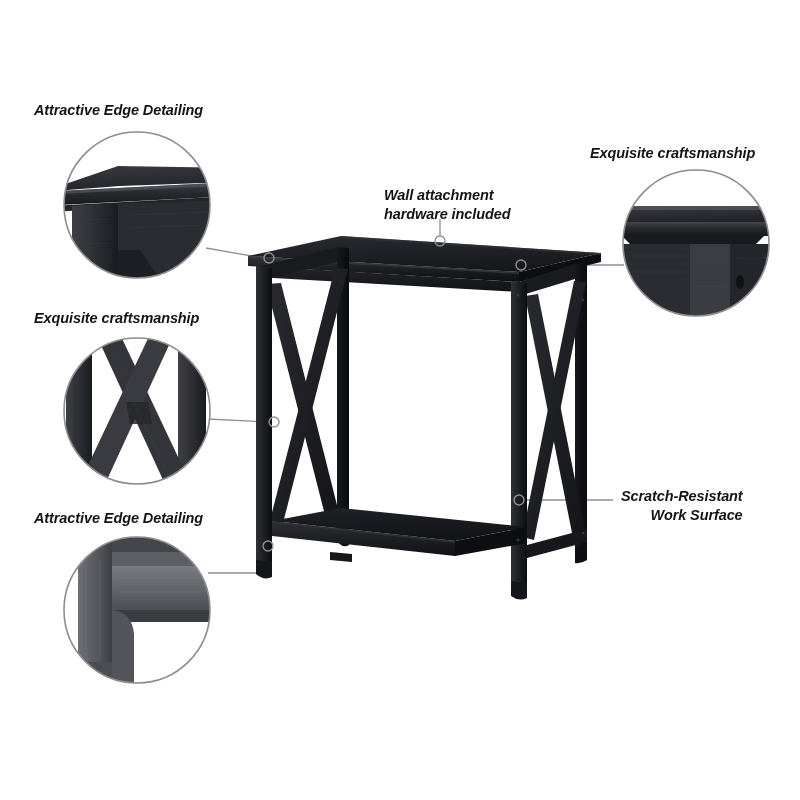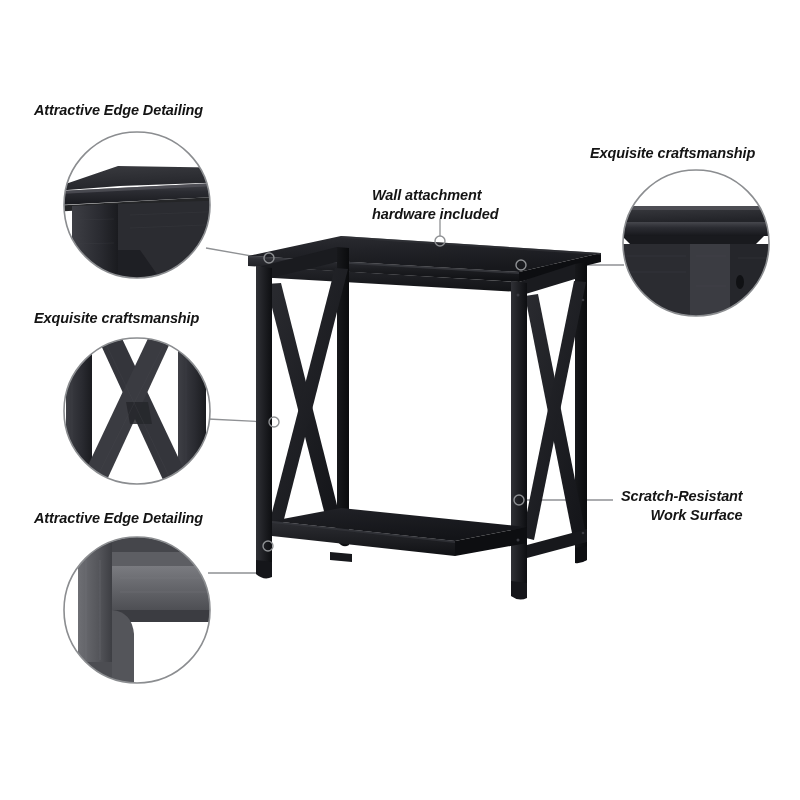--- a/index.html
+++ b/index.html
@@ -33,21 +33,21 @@
     line-height: 19px;
     color: #141414;
     letter-spacing: -0.1px;
     white-space: pre-line;
     user-select: none;
   }
   .lbl-tl   { left: 34px;  top: 101px; }
   .lbl-ml   { left: 34px;  top: 309px; }
   .lbl-bl   { left: 34px;  top: 509px; }
   .lbl-tr   { left: 590px; top: 144px; }
-  .lbl-top  { left: 372px; top: 186px; }
+  .lbl-top  { left: 384px; top: 186px; }
   .lbl-right{ left: 621px; top: 487px; text-align: right; }
 </style>
 </head>
 <body>
 
 <div id="stage">
 
   <svg id="artboard" viewBox="0 0 800 800" xmlns="http://www.w3.org/2000/svg">
     <defs>
 

